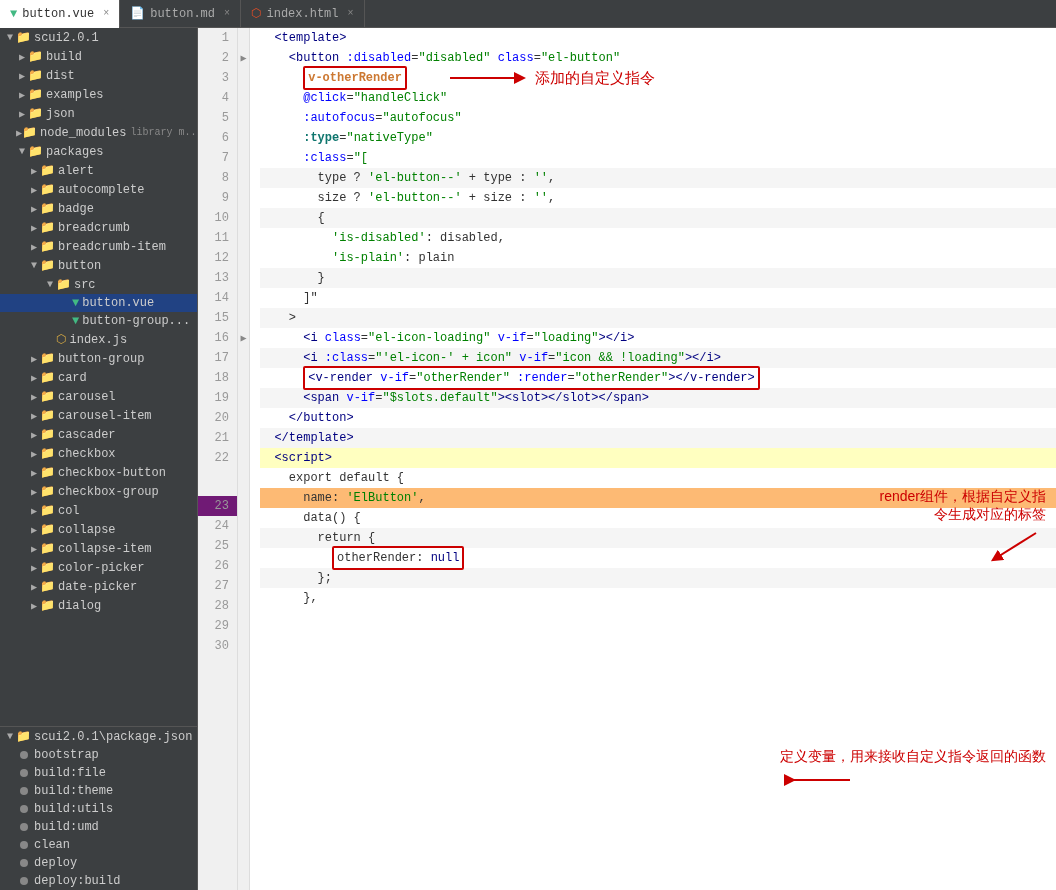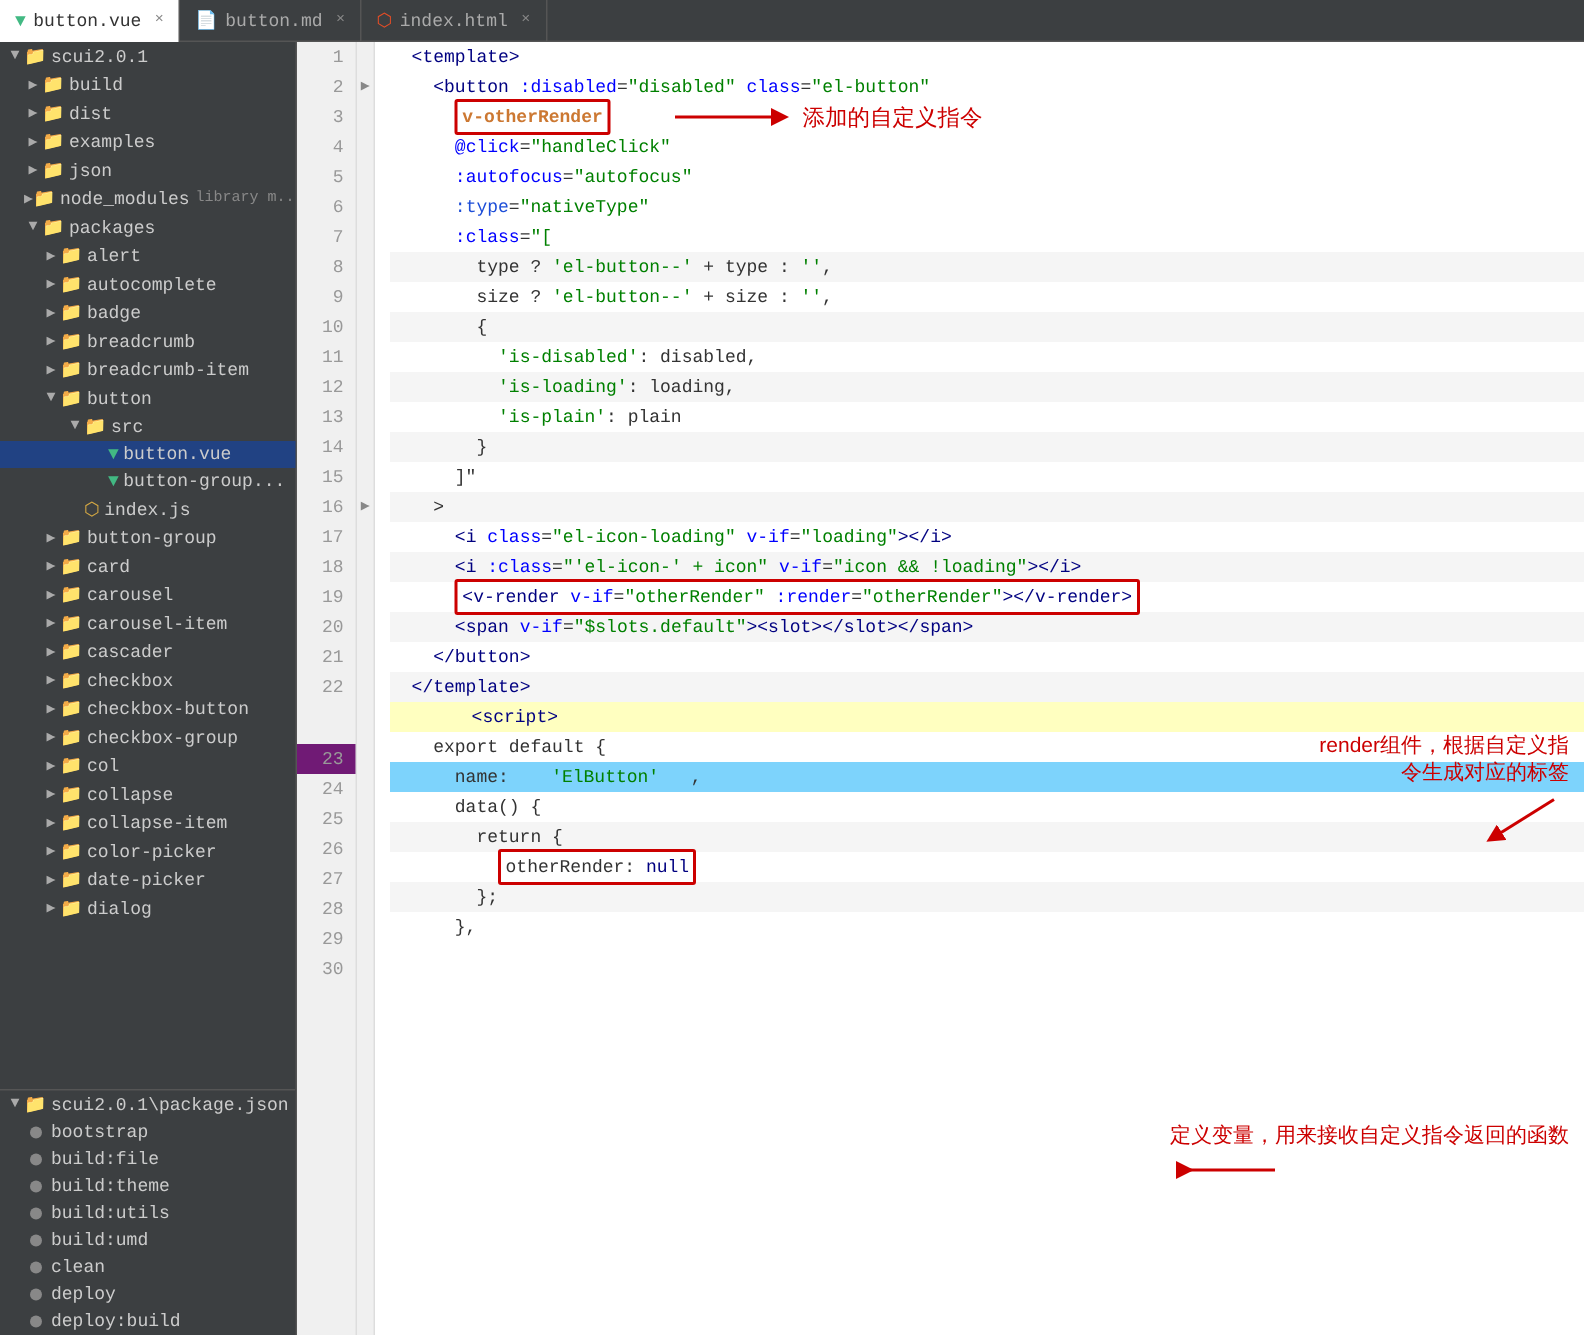--- a/index.html
+++ b/index.html
@@ -502,21 +502,21 @@
 
         <div class="code-line">
           <span style="color:#333;">      </span><span style="color:#0000ff;">@click</span><span style="color:#333;">=</span><span style="color:#008000;">"handleClick"</span>
         </div>
 
         <div class="code-line">
           <span style="color:#333;">      </span><span style="color:#0000ff;">:autofocus</span><span style="color:#333;">=</span><span style="color:#008000;">"autofocus"</span>
         </div>
 
         <div class="code-line">
-          <span style="color:#333;">      </span><span style="color:#1d4ed8;">:type</span><span style="color:#333;">=</span><span style="color:#008000;">"nativeType"</span>
+          <span style="color:#333;">      </span><span style="color:#0f766e;font-weight:bold;">:type</span><span style="color:#333;">=</span><span style="color:#008000;">"nativeType"</span>
         </div>
 
         <div class="code-line">
           <span style="color:#333;">      </span><span style="color:#0000ff;">:class</span><span style="color:#333;">=</span><span style="color:#008000;">"[</span>
         </div>
 
         <div class="code-line" style="background:#f5f5f5;">
           <span style="color:#333;">        type ? </span><span style="color:#008000;">'el-button--'</span><span style="color:#333;"> + type : </span><span style="color:#008000;">''</span><span style="color:#333;">,</span>
         </div>
 
@@ -525,23 +525,20 @@
         </div>
 
         <div class="code-line" style="background:#f5f5f5;">
           <span style="color:#333;">        {</span>
         </div>
 
         <div class="code-line">
           <span style="color:#333;">          </span><span style="color:#008000;">'is-disabled'</span><span style="color:#333;">: disabled,</span>
         </div>
 
-        <div class="code-line" style="background:#f5f5f5;">
-          <span style="color:#333;">          </span><span style="color:#008000;">'is-loading'</span><span style="color:#333;">: loading,</span>
-        </div>
 
         <div class="code-line">
           <span style="color:#333;">          </span><span style="color:#008000;">'is-plain'</span><span style="color:#333;">: plain</span>
         </div>
 
         <div class="code-line" style="background:#f5f5f5;">
           <span style="color:#333;">        }</span>
         </div>
 
         <div class="code-line">
@@ -570,28 +567,28 @@
 
         <div class="code-line">
           <span style="color:#333;">    </span><span style="color:#000080;">&lt;/</span><span style="color:#000080;">button</span><span style="color:#000080;">&gt;</span>
         </div>
 
         <div class="code-line" style="background:#f5f5f5;">
           <span style="color:#333;">  </span><span style="color:#000080;">&lt;/</span><span style="color:#000080;">template</span><span style="color:#000080;">&gt;</span>
         </div>
 
         <div class="code-line" style="background:#ffffc0;">
-          <span style="color:#000080;padding-left:40px;">  &lt;script&gt;</span>
+          <span style="color:#000080;">  &lt;script&gt;</span>
         </div>
 
         <div class="code-line">
           <span style="color:#333;">    export default {</span>
         </div>
 
-        <div class="code-line" style="background:#7dd3fc;gap:21px;">
+        <div class="code-line" style="background:#fdba74;">
           <span style="color:#333;">      name: </span><span style="color:#008000;">'ElButton'</span><span style="color:#333;">,</span>
         </div>
 
         <div class="code-line">
           <span style="color:#333;">      data() {</span>
         </div>
 
         <div class="code-line" style="background:#f5f5f5;">
           <span style="color:#333;">        return {</span>
         </div>

